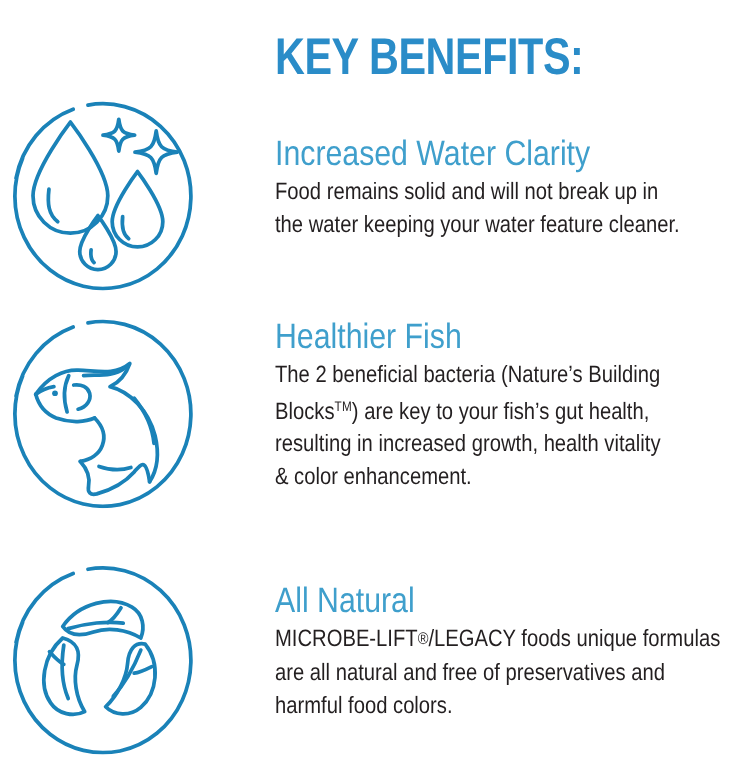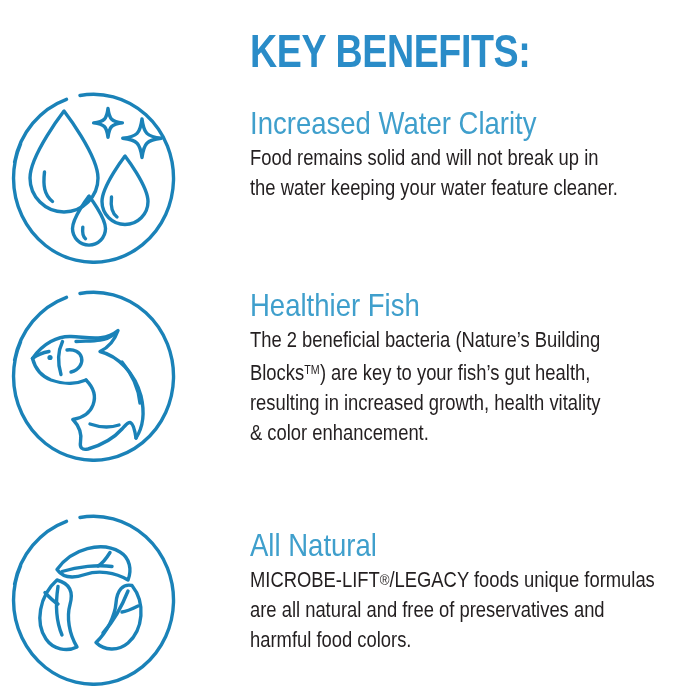--- a/index.html
+++ b/index.html
@@ -57,21 +57,21 @@
   }
   .icon-wrap svg {
     display: block;
     width: 175px;
     height: 178px;
   }
 
   .copy {
     position: absolute;
     left: 250px;
-    top: 20px;
+    top: 36px;
     width: 424px;
   }
   .benefit-2 .copy { top: 4px; }
   .benefit-3 .copy { top: 20px; }
 
   .benefit-heading {
     font-family: "Liberation Sans Narrow", "Liberation Sans", sans-serif;
     font-size: 32px;
     line-height: 34px;
     font-weight: normal;

